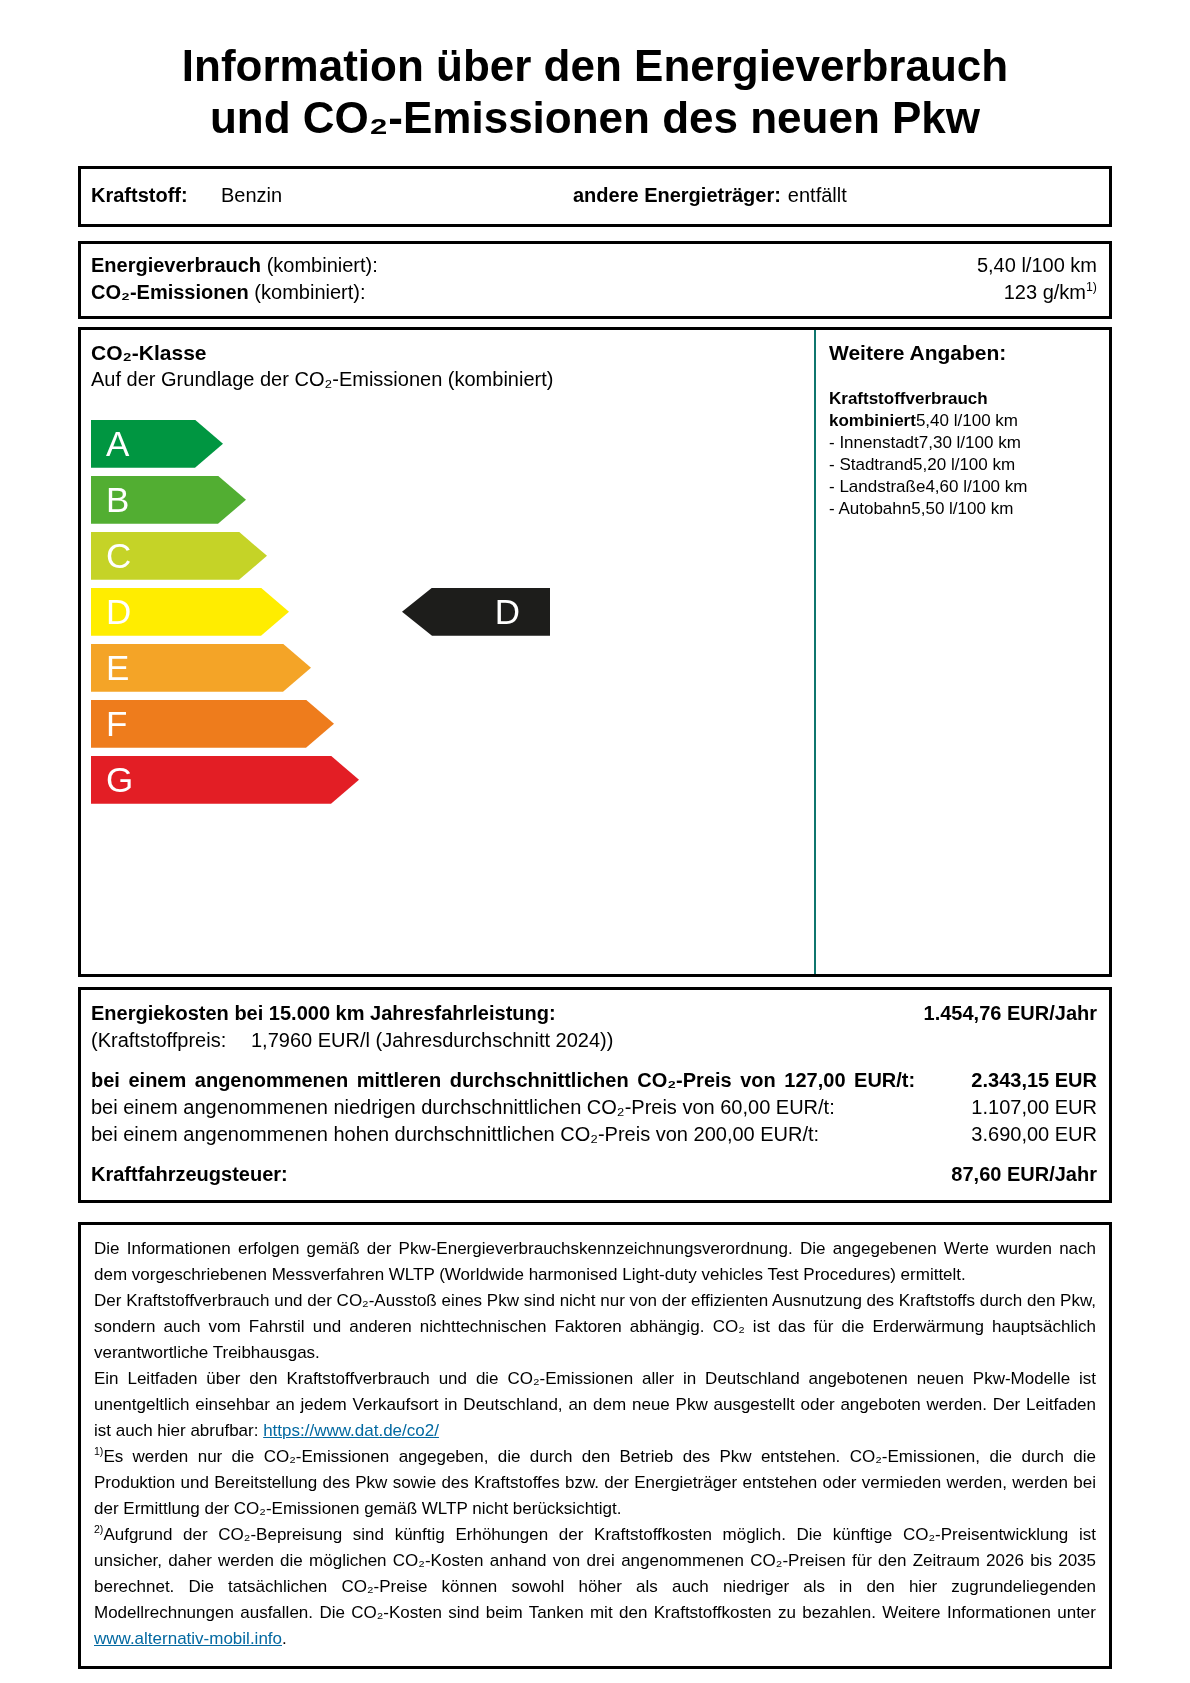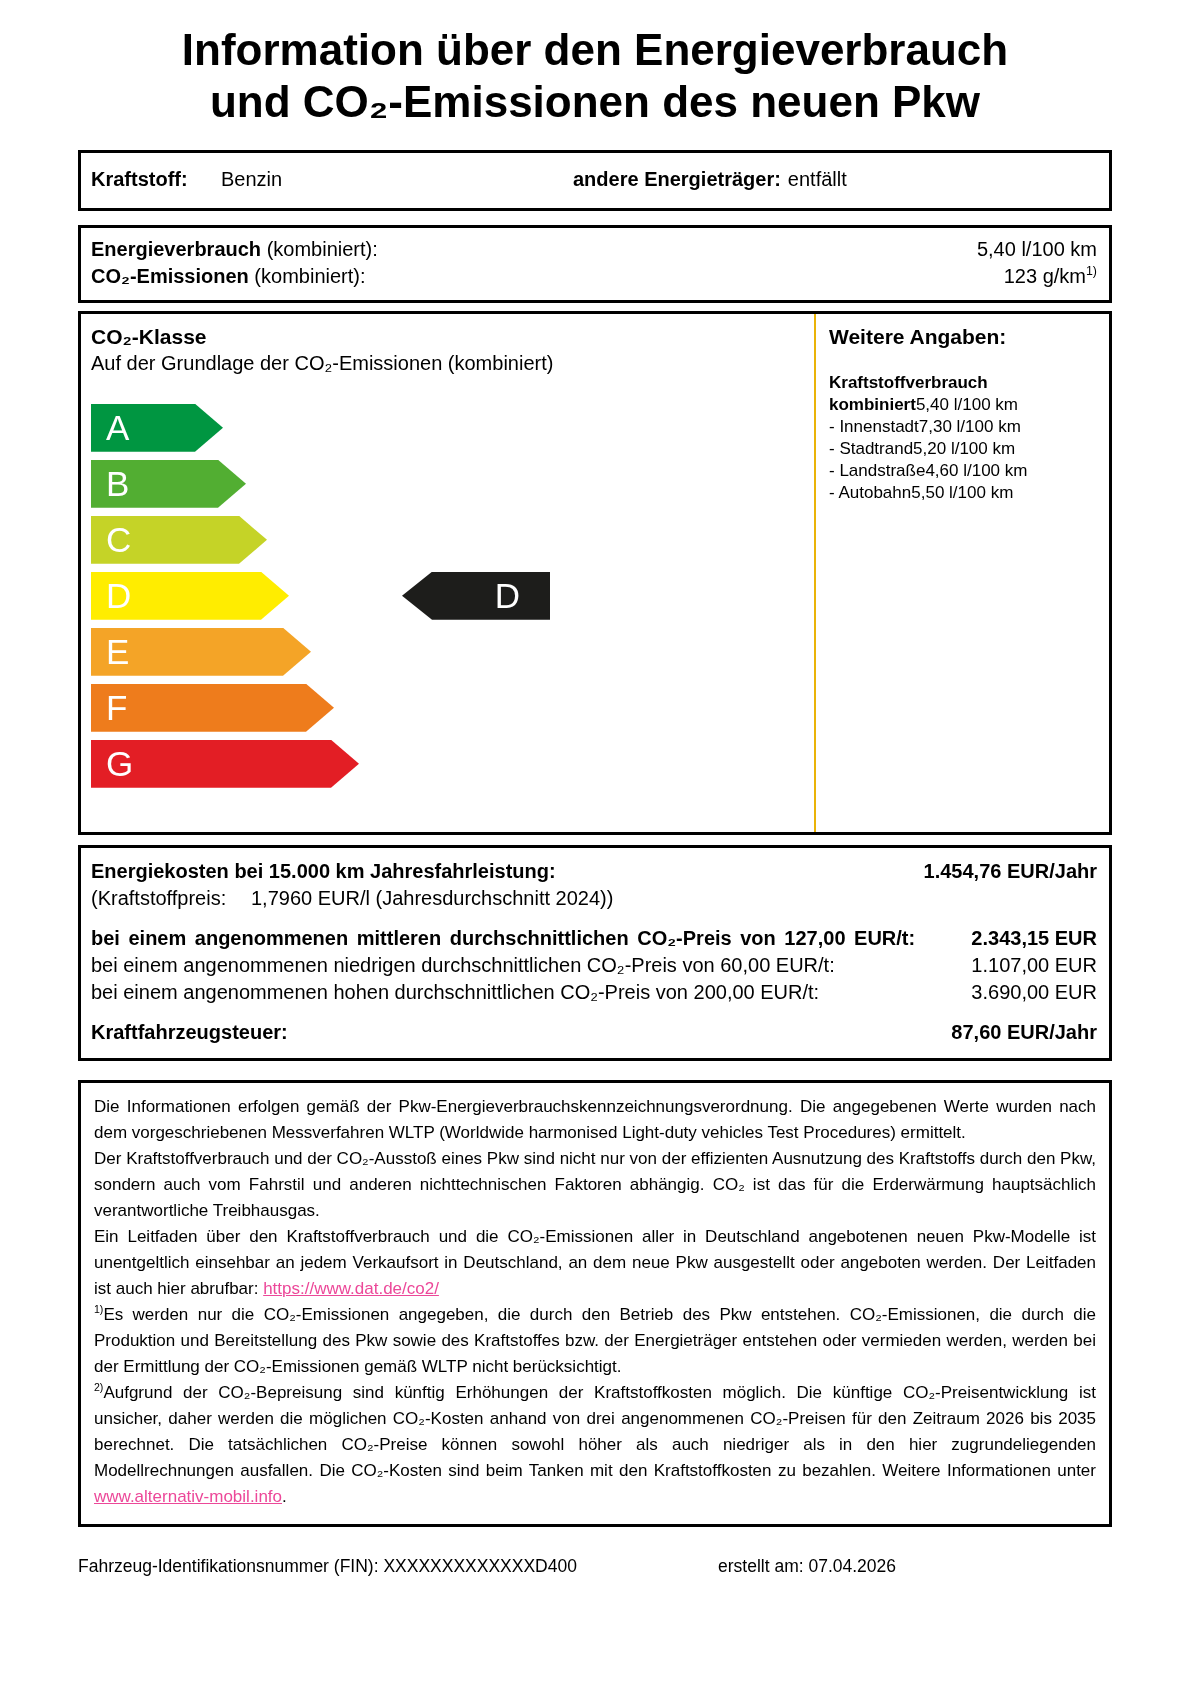--- a/index.html
+++ b/index.html
@@ -2,73 +2,73 @@
 <html><head>
 <meta charset="utf-8">
 <style>
   html, body { margin:0; padding:0; background:#fff; }
   body {
     width:1190px; height:1683px; overflow:hidden;
     font-family:"Liberation Sans", sans-serif; color:#000;
   }
   .page { padding:0 78px; box-sizing:border-box; }
 
-  h1 { margin:0; padding-top:24px; text-align:center; font-size:44px; line-height:1.18; font-weight:bold; }
+  h1 { margin:0; padding-top:40px; text-align:center; font-size:44px; line-height:1.18; font-weight:bold; }
   h1 .tline { display:block; }
 
   .box { border:3px solid #000; box-sizing:border-box; }
 
   
   .vehicle-box { margin-top:22px; padding:10px 10px 14px 10px; font-size:20px; }
   .vrow { display:grid; grid-template-columns:482px 1fr; margin-top:9px; }
   .vrow:first-child { margin-top:2px; }
   .vcell { line-height:29px; }
   .lbl { font-weight:bold; }
   .w130 { display:inline-block; width:130px; }
   .mr { margin-right:7px; }
 
   
   .energy-box { margin-top:14px; padding:8px 12px 10px 10px; font-size:20px; }
   .erow { display:flex; justify-content:space-between; line-height:27px;align-items:center; }
   .b { font-weight:bold; }
   sup.fn { font-size:62%; line-height:0; }
 
   
-  .chart-box { margin-top:8px; height:524px; display:grid; grid-template-columns:1fr 295px; margin-bottom:0; }
+  .chart-box { margin-top:8px; height:650px; display:grid; grid-template-columns:1fr 295px; margin-bottom:0; }
   .chart-left { padding:10px 0 0 10px; }
   .ch-head { font-size:21px; line-height:26px; }
   .ch-sub  { font-size:20px; line-height:26px; }
   .arrows { position:relative; margin-top:28px; }
   .arrow {
     height:48px; margin-bottom:8px; display:flex; align-items:center;
     padding-left:15px; box-sizing:border-box; color:#fff; font-size:35px; font-weight:400;
     clip-path:polygon(0 0, calc(100% - 28px) 0, 100% 50%, calc(100% - 28px) 100%, 0 100%);
   }
   .indicator {
     position:absolute; left:311px; top:168px; width:148px; height:48px;
     display:flex; align-items:center; justify-content:flex-end;
     padding-right:30px; box-sizing:border-box; color:#fff; font-size:35px;
     clip-path:polygon(0 50%, 30px 0, 100% 0, 100% 100%, 30px 100%);
   }
-  .chart-right { border-left:2px solid #eab308; padding:10px 13px 0 13px; }
+  .chart-right { border-left:2px solid #0f766e; padding:10px 13px 0 13px; }
   .wa-head { font-size:21px; line-height:26px; }
   .wa-sub  { font-size:17px; line-height:22px; margin-top:22px; }
   .wa-row  { display:flex; justify-content:flex-start; font-size:17px; line-height:22px; }
   .wa-row:first-of-type { margin-top:8px; }
 
   
   .costs-box { margin-top:10px; padding:10px 12px 12px 10px; font-size:20px; }
   .cost-row { display:flex; justify-content:space-between; line-height:27px; }
   .spacer { height:13px; }
   .wsp { word-spacing:3px; }
 
   
   .fine-box { margin-top:19px; padding:11px 13px 14px 13px; font-size:17px; line-height:26px; text-align:justify; }
   .fine-box p { margin:0; }
-  a.link { color:#ec4899; text-decoration:underline; cursor:pointer; }
+  a.link { color:#0369a1; text-decoration:underline; cursor:pointer; }
 
   
   .footer { margin-top:29px; display:grid; grid-template-columns:640px 1fr; font-size:17.5px; }
 </style>
 </head>
 <body>
 
 <div class="page">
 
   <h1>

